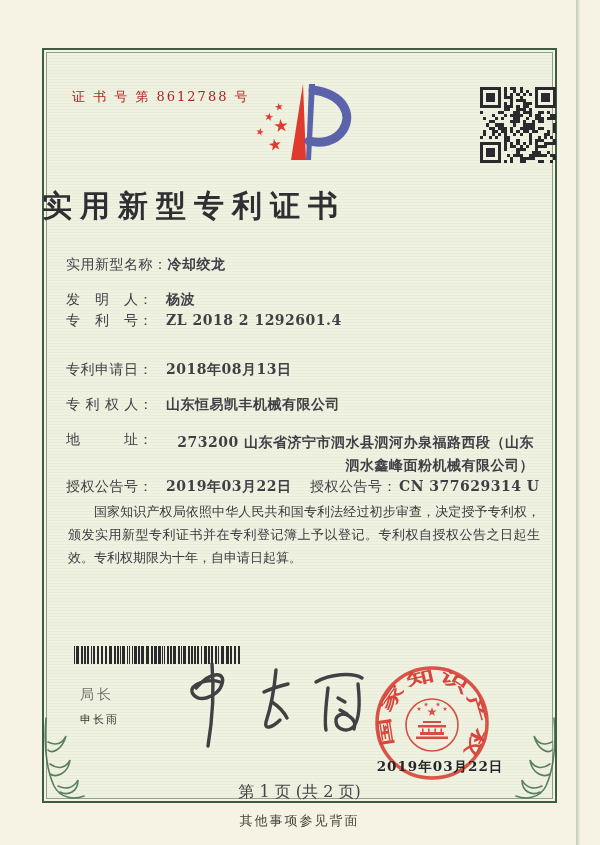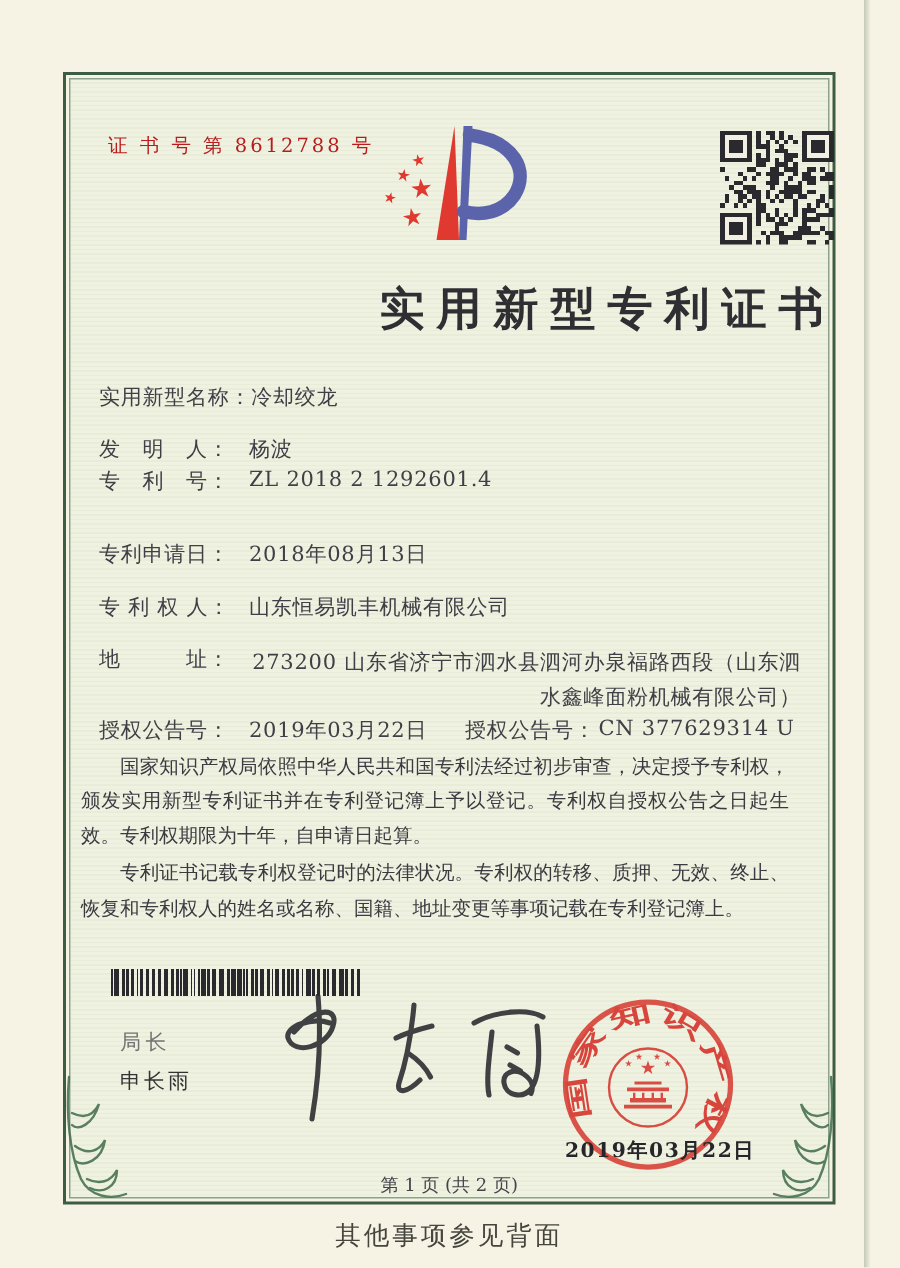--- a/index.html
+++ b/index.html
@@ -16,41 +16,41 @@
     border:2px solid #3c5c44;box-sizing:border-box;
   }
   .frame-inner{
     position:absolute;inset:2px;border:1px solid #8aa38a;
     background:repeating-linear-gradient(180deg,#eff1e1 0px,#eff1e1 2px,#e8ecd8 2px,#e8ecd8 3px);
   }
   .cert-no{
     position:absolute;left:72px;top:88px;font-size:13px;letter-spacing:2px;color:#b91c1c;z-index:2;
   }
   .title{
-    position:absolute;left:42px;top:186px;width:515px;text-align:right;
+    position:absolute;left:42px;top:186px;width:515px;text-align:left;
     font-size:30px;font-weight:600;letter-spacing:8px;color:#2f2f33;z-index:2;
   }
   .row{position:absolute;left:66px;font-size:14px;color:#3f3f46;z-index:2;letter-spacing:.5px;}
   .row .lbl{display:inline-block;min-width:100px;white-space:pre;vertical-align:top;}
-  .row .val{display:inline-block;vertical-align:top;}
+  .row .val{display:inline-block;vertical-align:top;font-weight:bold;}
   .row .val.addr{width:368px;line-height:1.65;text-align:right;}
   .row .val.w1{width:144px;}
   .paras{
-    position:absolute;left:54px;top:500px;width:472px;z-index:2;
+    position:absolute;left:68px;top:500px;width:472px;z-index:2;
     font-size:13px;line-height:1.78;color:#3a3a40;text-align:justify;
   }
   .paras p{margin:0 0 2px 0;text-indent:2em;}
   .director-title{position:absolute;left:80px;top:686px;font-size:14px;color:#737373;letter-spacing:3px;z-index:2;}
-  .director-name{position:absolute;left:80px;top:712px;font-size:14px;color:#333;letter-spacing:2px;z-index:2;}
+  .director-name{position:absolute;left:80px;top:712px;font-size:11px;color:#333;letter-spacing:2px;z-index:2;}
   .seal-date{
     position:absolute;left:352px;top:758px;width:176px;text-align:center;z-index:4;
     font-size:13.5px;font-weight:600;color:#26262a;letter-spacing:1px;
   }
-  .page-info{position:absolute;left:42px;top:782px;width:515px;text-align:center;font-size:12px;color:#44444a;z-index:2;}
-  .back-note{position:absolute;left:42px;top:812px;width:515px;text-align:center;font-size:17px;color:#45453e;letter-spacing:2px;}
+  .page-info{position:absolute;left:42px;top:782px;width:515px;text-align:center;font-size:16px;color:#44444a;z-index:2;}
+  .back-note{position:absolute;left:42px;top:812px;width:515px;text-align:center;font-size:13px;color:#45453e;letter-spacing:2px;}
   .scan-edge{
     position:absolute;left:576px;top:0;width:4px;height:845px;
     background:linear-gradient(90deg,rgba(110,135,105,.38),rgba(110,135,105,.05));
   }
   svg{display:block;}
 </style>
 </head>
 <body>
 
 <svg width="0" height="0" style="position:absolute" aria-hidden="true">
@@ -330,21 +330,20 @@
 <div class="row" style="top:431px">
   <span class="lbl">地　　　址：</span><span class="val addr">273200 山东省济宁市泗水县泗河办泉福路西段（山东泗水鑫峰面粉机械有限公司）</span>
 </div>
 
 <div class="row" style="top:478px">
   <span class="lbl">授权公告号：</span><span class="val w1">2019年03月22日</span><span class="lbl" style="min-width:0;margin-right:2px">授权公告号：</span><span class="val">CN 377629314 U</span>
 </div>
 
 <div class="paras">
   <p>国家知识产权局依照中华人民共和国专利法经过初步审查，决定授予专利权，颁发实用新型专利证书并在专利登记簿上予以登记。专利权自授权公告之日起生效。专利权期限为十年，自申请日起算。</p>
-  <p>专利证书记载专利权登记时的法律状况。专利权的转移、质押、无效、终止、恢复和专利权人的姓名或名称、国籍、地址变更等事项记载在专利登记簿上。</p>
 </div>
 
 <svg id="bc" class="abs" style="left:74px;top:646px;z-index:2" width="170" height="18" viewBox="0 0 170 18" shape-rendering="crispEdges">
     <rect x="0" y="0" width="1" height="18" fill="#2a2a2e"></rect>
     <rect x="2" y="0" width="3" height="18" fill="#2a2a2e"></rect>
     <rect x="7" y="0" width="2" height="18" fill="#2a2a2e"></rect>
     <rect x="10" y="0" width="2" height="18" fill="#2a2a2e"></rect>
     <rect x="13" y="0" width="2" height="18" fill="#2a2a2e"></rect>
     <rect x="17" y="0" width="1" height="18" fill="#2a2a2e"></rect>
     <rect x="19" y="0" width="2" height="18" fill="#2a2a2e"></rect>

